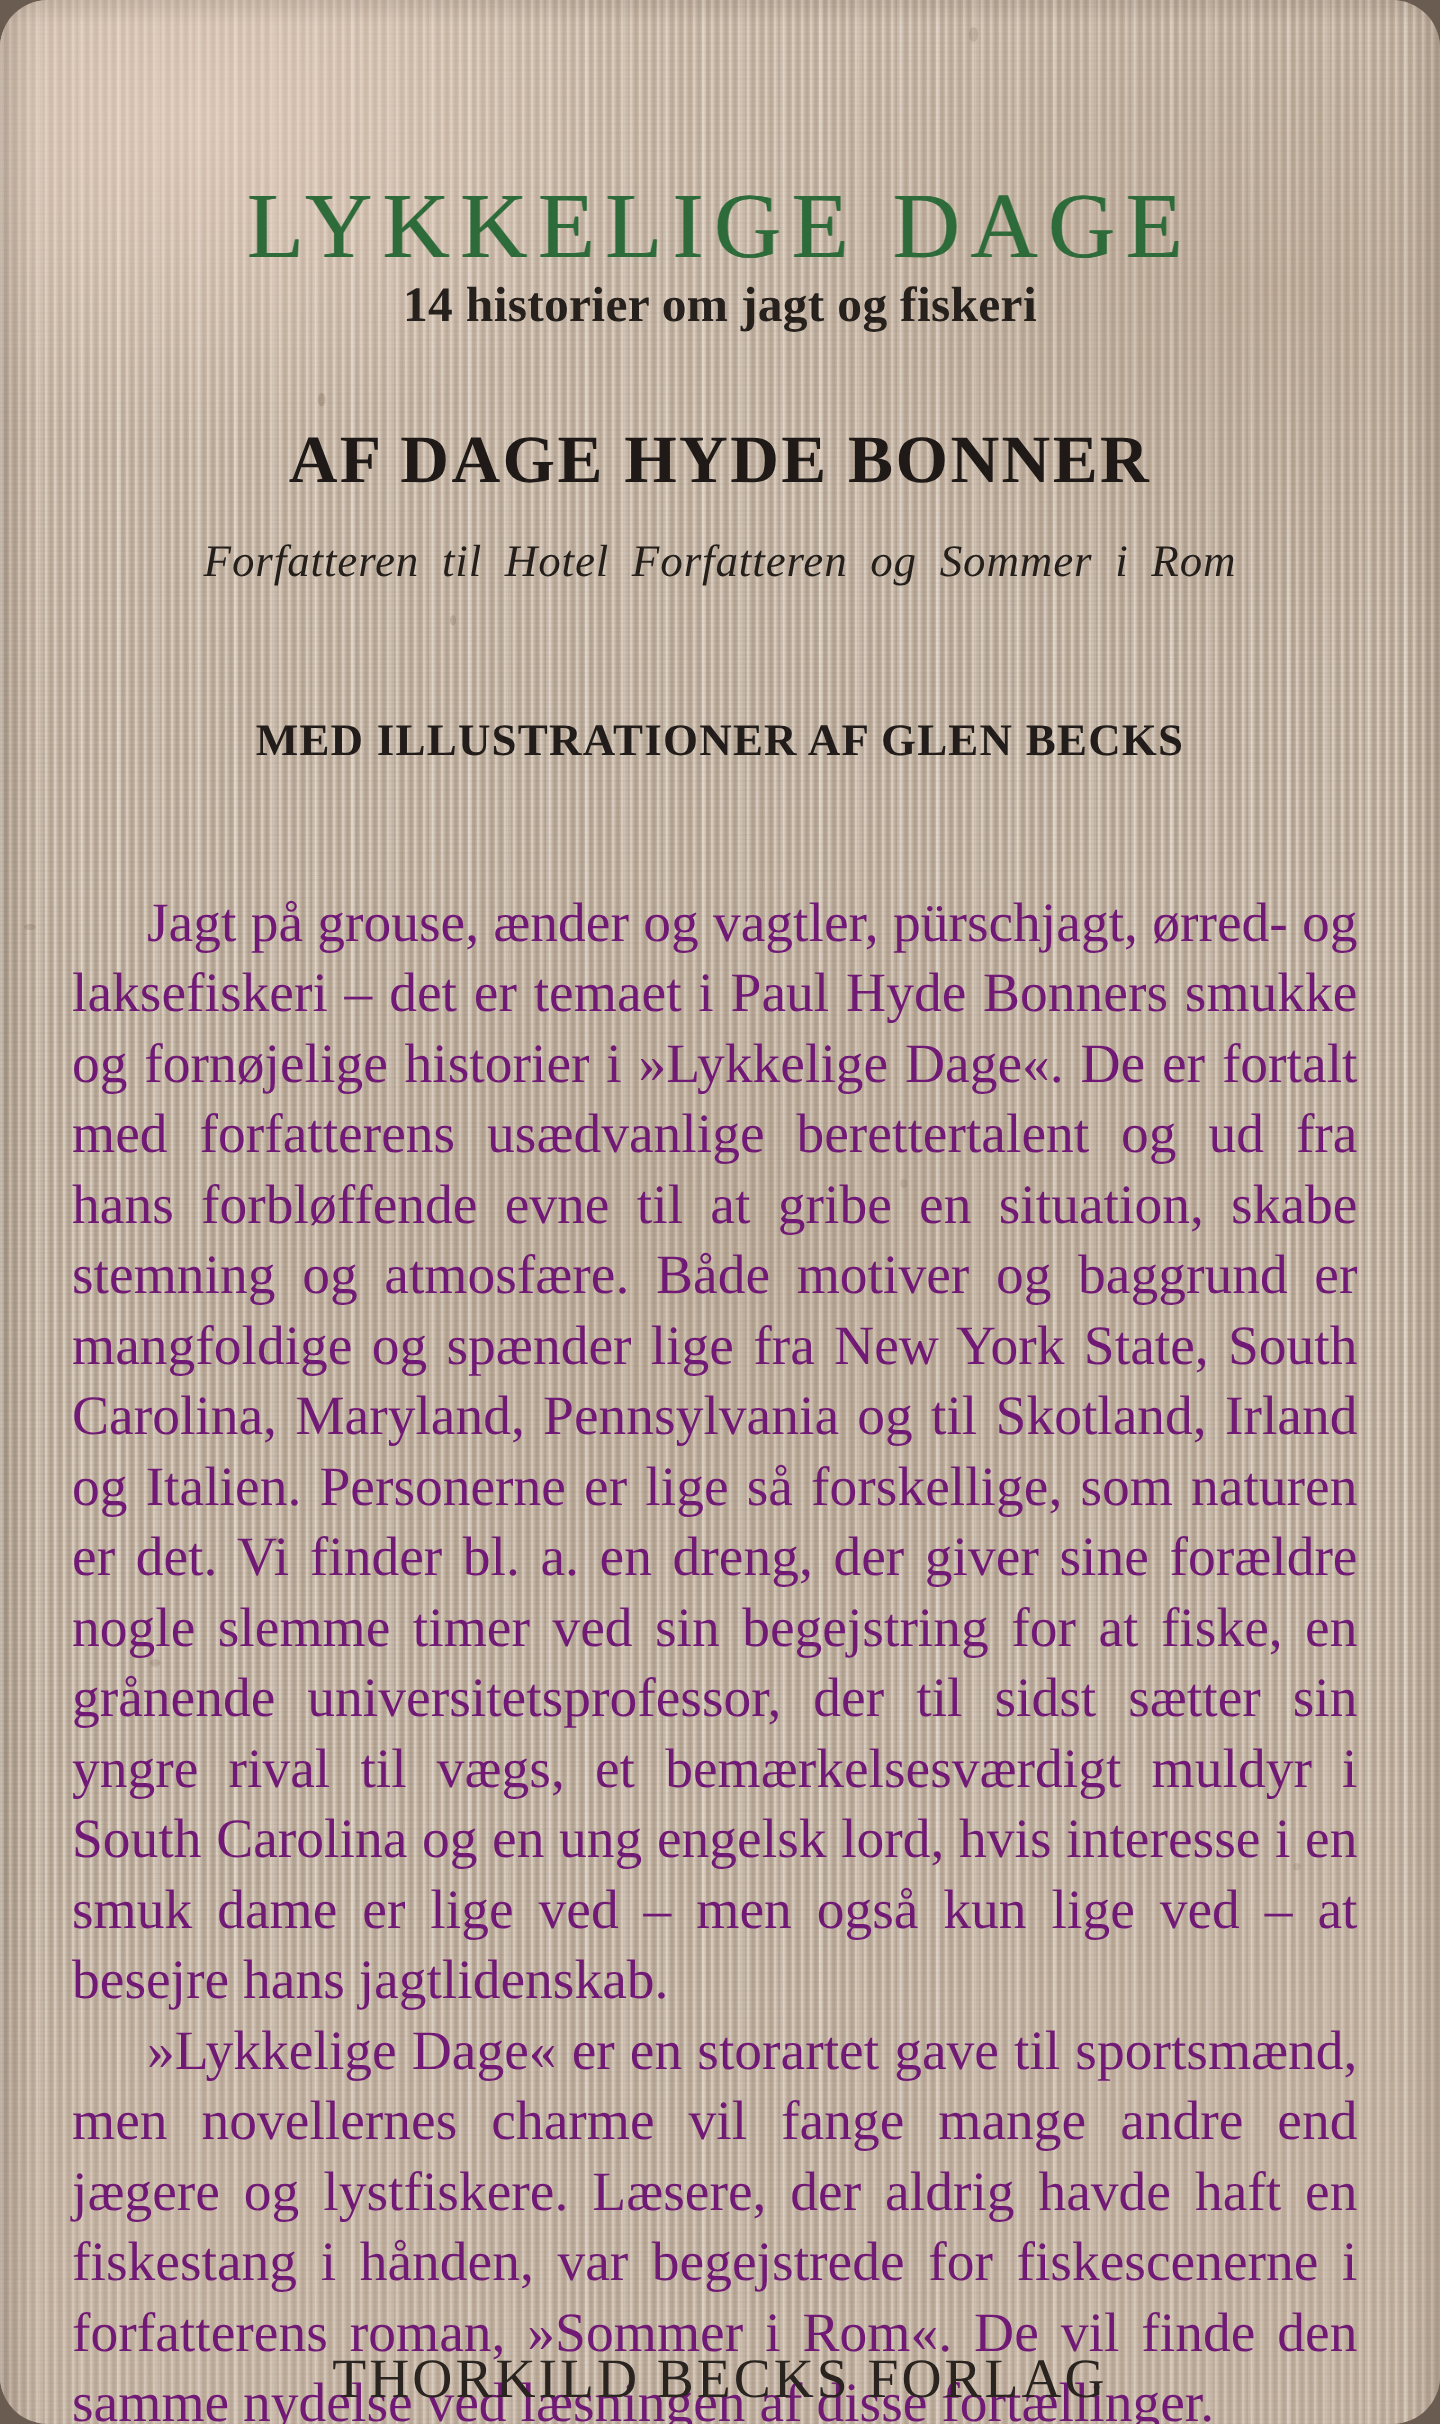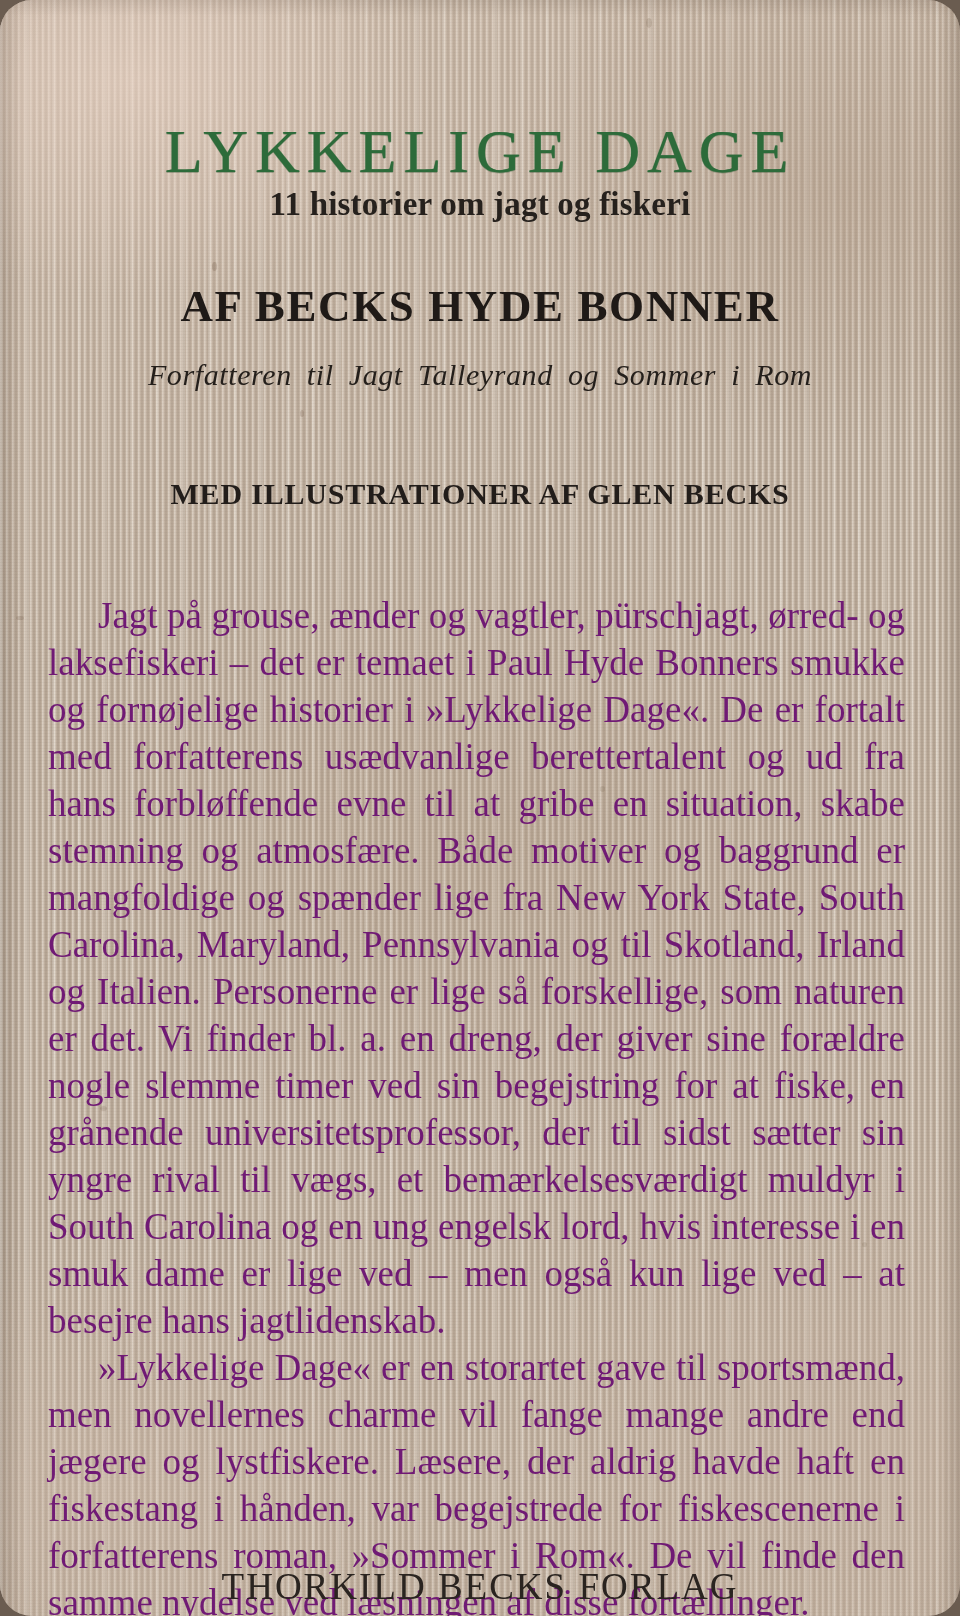--- a/index.html
+++ b/index.html
@@ -210,25 +210,25 @@
   <span class="speck" style="left:180px;  top:1024px; width:6px;  height:5px;  opacity:.45;"></span>
   <span class="speck" style="left:600px;  top:786px;  width:5px;  height:6px;  opacity:.3;"></span>
   <span class="speck" style="left:100px;  top:1106px; width:7px;  height:5px;  opacity:.4;"></span>
   <span class="speck" style="left:862px;  top:1242px; width:5px;  height:5px;  opacity:.3;"></span>
   <span class="speck" style="left:646px;  top:18px;   width:6px;  height:10px; opacity:.35;"></span>
 
   <div class="content">
 
     <h1 class="title">LYKKELIGE DAGE</h1>
 
-    <div class="subtitle">11 historier om jagt og fiskeri</div>
-
-    <div class="author">AF BECKS HYDE BONNER</div>
-
-    <div class="prev-works">Forfatteren til Jagt Talleyrand og Sommer i Rom</div>
+    <div class="subtitle">14 historier om jagt og fiskeri</div>
+
+    <div class="author">AF DAGE HYDE BONNER</div>
+
+    <div class="prev-works">Forfatteren til Hotel Forfatteren og Sommer i Rom</div>
 
     <div class="illustrator">MED ILLUSTRATIONER AF GLEN BECKS</div>
 
     <div class="blurb">
       <p>Jagt på grouse, ænder og vagtler, pürschjagt, ørred- og laksefiskeri – det er temaet i Paul Hyde Bonners smukke og fornøjelige historier i »Lykkelige Dage«. De er fortalt med forfatterens usædvanlige berettertalent og ud fra hans forbløffende evne til at gribe en situation, skabe stemning og atmosfære. Både motiver og baggrund er mangfoldige og spænder lige fra New York State, South Carolina, Maryland, Pennsylvania og til Skotland, Irland og Italien. Personerne er lige så forskellige, som naturen er det. Vi finder bl. a. en dreng, der giver sine forældre nogle slemme timer ved sin begejstring for at fiske, en grånende universitetsprofessor, der til sidst sætter sin yngre rival til vægs, et bemærkelsesværdigt muldyr i South Carolina og en ung engelsk lord, hvis interesse i en smuk dame er lige ved – men også kun lige ved – at besejre hans jagtlidenskab.</p>
       <p>»Lykkelige Dage« er en storartet gave til sportsmænd, men novellernes charme vil fange mange andre end jægere og lystfiskere. Læsere, der aldrig havde haft en fiskestang i hånden, var begejstrede for fiskescenerne i forfatterens roman, »Sommer i Rom«. De vil finde den samme nydelse ved læsningen af disse fortællinger.</p>
     </div>
 
     <div class="publisher">THORKILD BECKS FORLAG</div>
 

